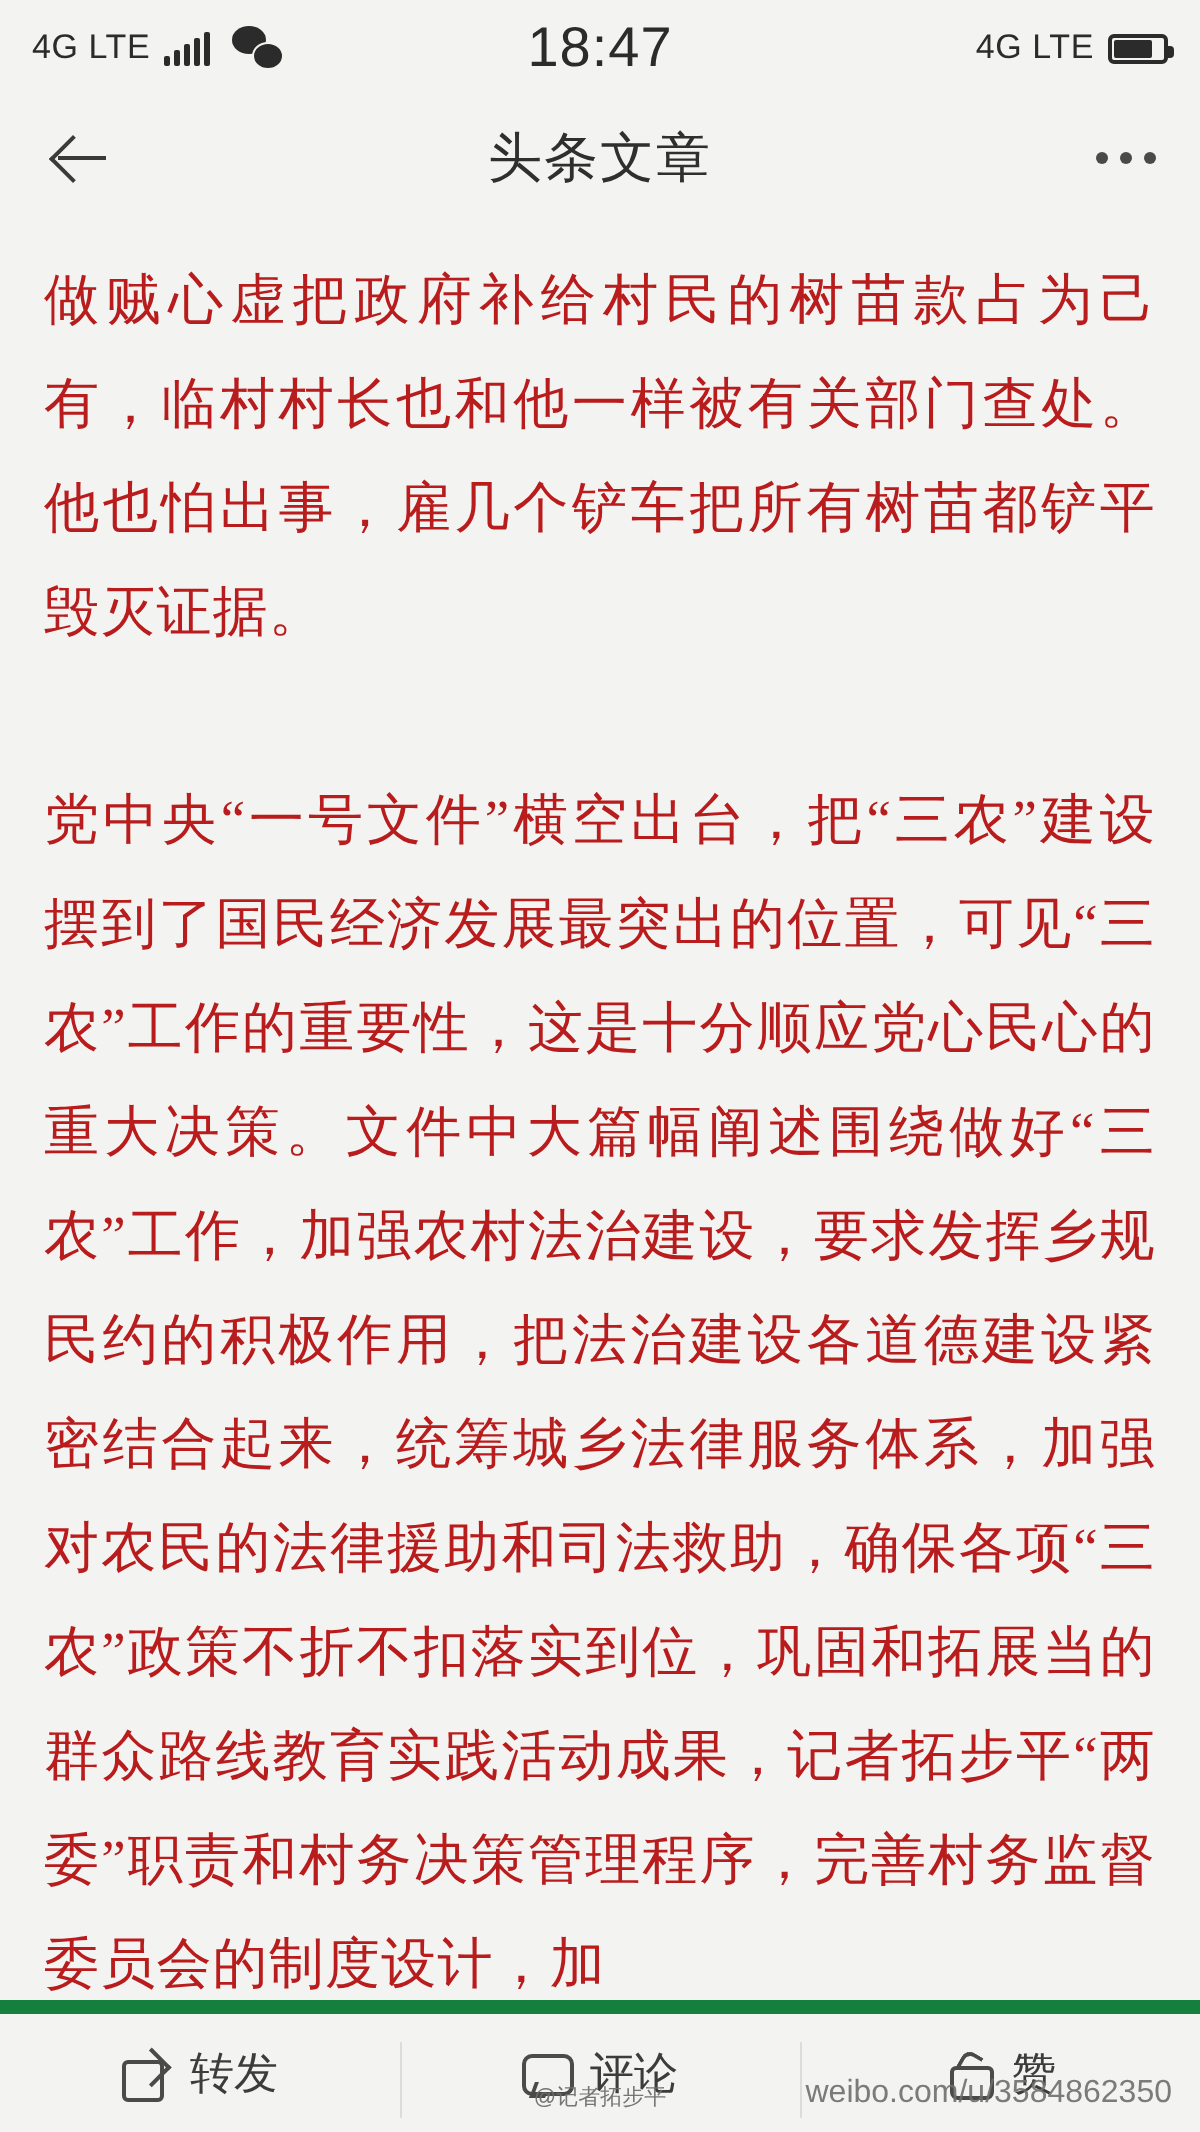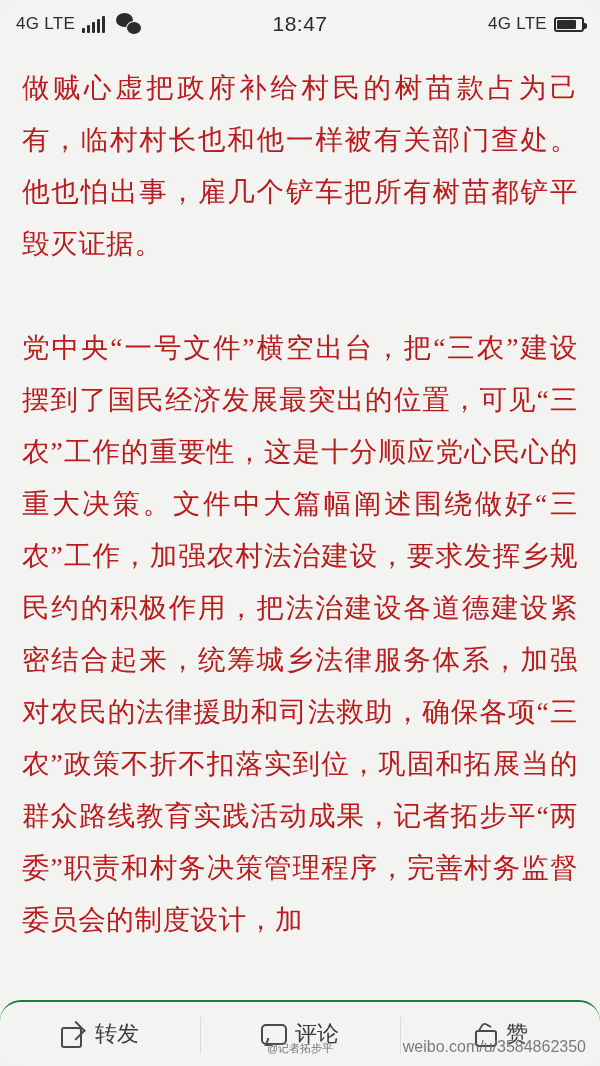--- a/index.html
+++ b/index.html
@@ -1,15 +1,15 @@
 <!DOCTYPE html>
 <html><head>
 <meta charset="utf-8">
 <style>
-  * { box-sizing: border-box; margin: 0; padding: 0; border-radius: 21px; }
+  * { box-sizing: border-box; margin: 0; padding: 0; }
   html, body {
     width: 600px;
     height: 1066px;
     overflow: hidden;
     background: #f2f2f2;
     font-family: "Liberation Sans", sans-serif;
   }
   .phone {
     position: relative;
     width: 600px;
@@ -71,21 +71,21 @@
   }
   .wechat-icon:after {
     width: 14px; height: 12px;
     right: 0; bottom: 0;
     border: 1.5px solid #f3f3f1;
   }
   .status-time {
     position: absolute;
     left: 0; right: 0;
     text-align: center;
-    font-size: 21px;
+    font-size: 28px;
     color: #2b2b2b;
     letter-spacing: 0.5px;
   }
   .status-right {
     margin-left: auto;
     display: flex;
     align-items: center;
     gap: 7px;
   }
   .battery {
@@ -202,21 +202,21 @@
     white-space: nowrap;
     pointer-events: none;
   }
 
   
   .bottom-bar {
     flex: 0 0 66px;
     height: 66px;
     display: flex;
     align-items: center;
-    border-top: 2px solid #15803d;
+    border-top: 7px solid #15803d;
     background: #f3f3f1;
     position: relative;
   }
   .bb-item {
     flex: 1 1 33.33%;
     display: flex;
     align-items: center;
     justify-content: center;
     gap: 10px;
     font-size: 22px;
@@ -313,20 +313,29 @@
     </div>
     <div class="status-time">18:47</div>
     <div class="status-right">
       <span class="net-label">4G LTE</span>
       <span class="battery">
           <span class="battery-fill"></span>
         </span>
     </div>
   </div>
 
+  <div class="nav-bar">
+    <div class="back-arrow"></div>
+    <div class="nav-title">头条文章</div>
+    <div class="nav-more">
+        <i></i>
+        <i></i>
+        <i></i>
+      </div>
+  </div>
 
   <div class="article">
     <p class="para">做贼心虚把政府补给村民的树苗款占为己有，临村村长也和他一样被有关部门查处。他也怕出事，雇几个铲车把所有树苗都铲平毁灭证据。</p>
     <p class="para">党中央“一号文件”横空出台，把“三农”建设摆到了国民经济发展最突出的位置，可见“三农”工作的重要性，这是十分顺应党心民心的重大决策。文件中大篇幅阐述围绕做好“三农”工作，加强农村法治建设，要求发挥乡规民约的积极作用，把法治建设各道德建设紧密结合起来，统筹城乡法律服务体系，加强对农民的法律援助和司法救助，确保各项“三农”政策不折不扣落实到位，巩固和拓展当的群众路线教育实践活动成果，记者拓步平“两委”职责和村务决策管理程序，完善村务监督委员会的制度设计，加</p>
 
   </div>
 
   <div class="bottom-bar">
     <div class="bb-item">
       <span class="ic ic-share"></span>

